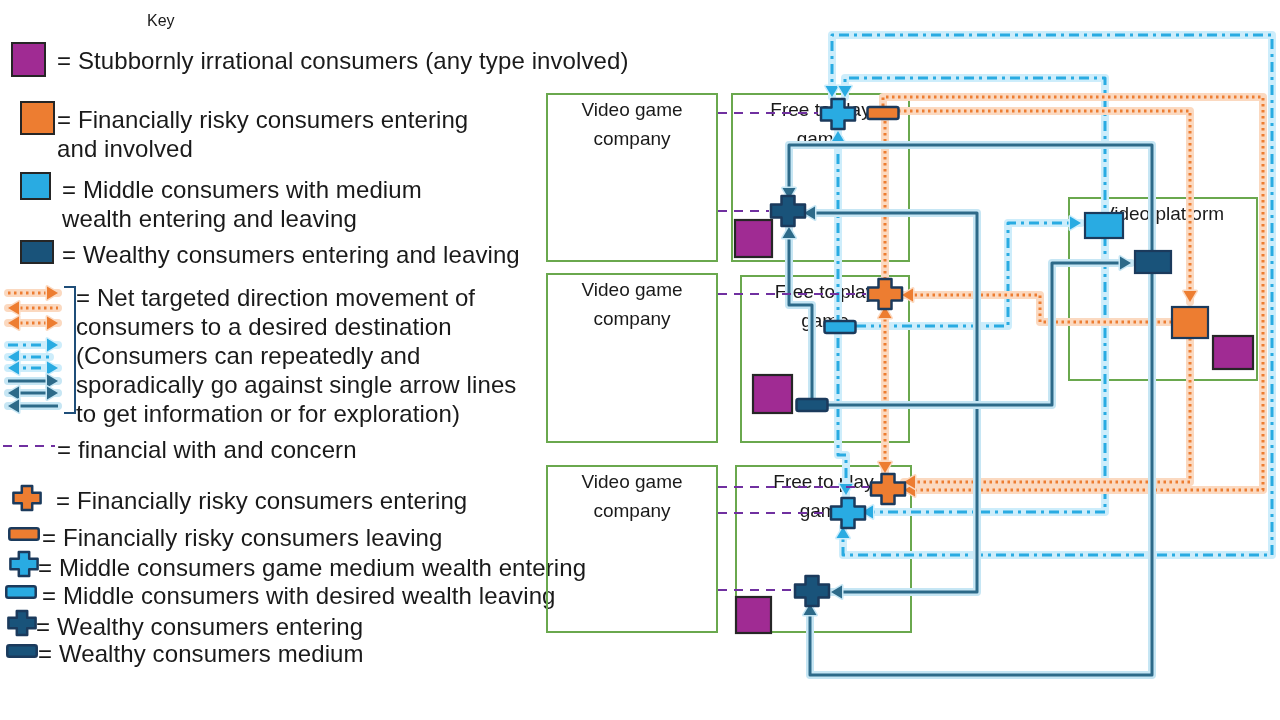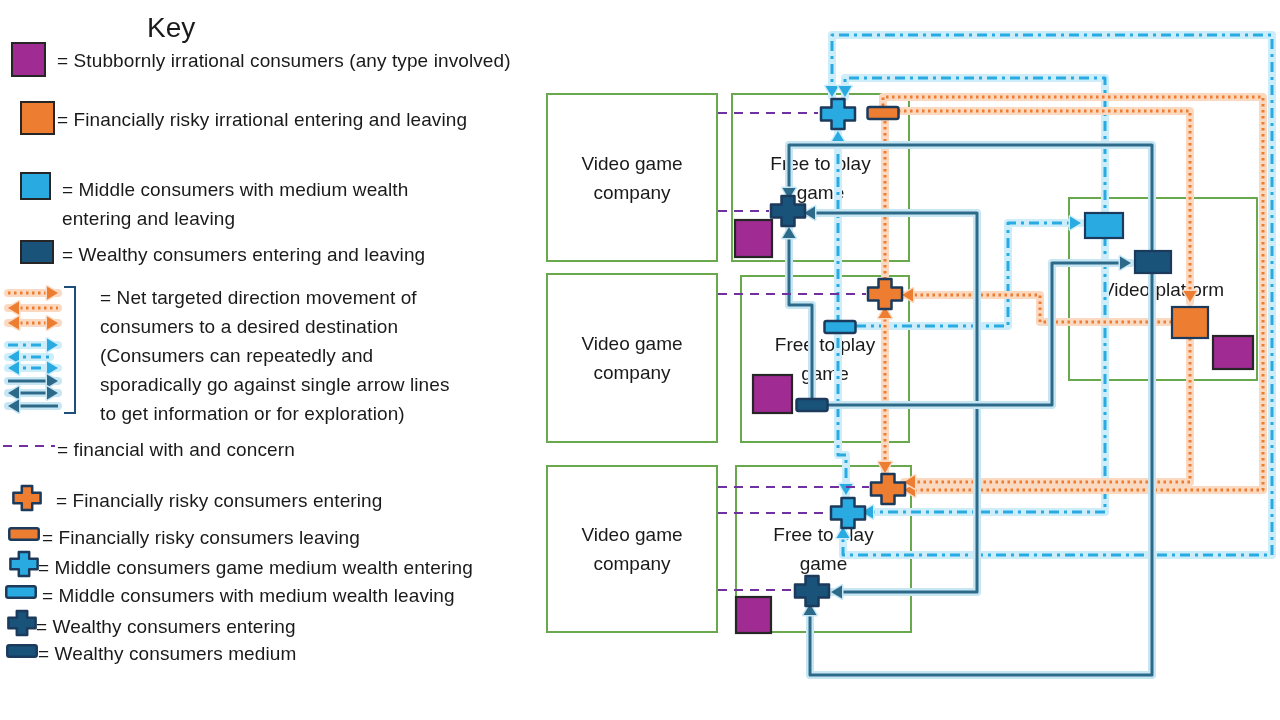--- a/index.html
+++ b/index.html
@@ -1,58 +1,58 @@
 <!DOCTYPE html>
 <html><head>
 <meta charset="utf-8">
 <style>
   html,body{margin:0;padding:0}
   body{width:1280px;height:720px;position:relative;overflow:hidden;background:#ffffff;
        color:#1a1a1a;font-family:"Liberation Sans",sans-serif}
-  .ktext{position:absolute;font-size:19px;line-height:29px;letter-spacing:.1px;white-space:pre-line}
-  .ktitle{position:absolute;font-size:28px}
+  .ktext{position:absolute;font-size:24px;line-height:29px;letter-spacing:.1px;white-space:pre-line}
+  .ktitle{position:absolute;font-size:16px}
   .sw{position:absolute;border:2px solid #262626;box-sizing:border-box}
   .bracket{position:absolute;width:12px;border:2.5px solid #1F4E79;border-left:none;box-sizing:border-box}
   .gbox{position:absolute;border:2px solid #6AA84E;box-sizing:border-box;
-        display:flex;align-items:center;justify-content:center;text-align:center}
+        display:flex;align-items:flex-start;justify-content:center;text-align:center}
   .blabel{font-size:19px;line-height:29px;white-space:pre-line}
   #diagram{position:absolute;left:0;top:0;pointer-events:none}
   #boxes{position:absolute;left:0;top:0;width:100%;height:100%}
 </style>
 </head>
 <body>
 
 <div>
   <div class="ktitle" style="left:147px;top:12px">Key</div>
 
   <span class="sw" style="left: 11px; top: 42px; width: 35px; height: 35px; background: rgb(160, 43, 147);"></span>
   <div class="ktext" style="left:57px;top:46px;width:600px">= Stubbornly irrational consumers (any type involved)</div>
 
   <span class="sw" style="left: 20px; top: 101px; width: 35px; height: 34px; background: rgb(237, 125, 49);"></span>
-  <div class="ktext" style="left:57px;top:105px;width:430px">= Financially risky irrational entering and leaving</div>
+  <div class="ktext" style="left:57px;top:105px;width:430px">= Financially risky consumers entering and involved</div>
 
   <span class="sw" style="left: 20px; top: 172px; width: 31px; height: 28px; background: rgb(41, 171, 226);"></span>
   <div class="ktext" style="left:62px;top:175px;width:395px">= Middle consumers with medium wealth entering and leaving</div>
 
   <span class="sw" style="left: 20px; top: 240px; width: 34px; height: 24px; background: rgb(25, 83, 122);"></span>
   <div class="ktext" style="left:62px;top:240px;width:520px">= Wealthy consumers entering and leaving</div>
 
   <div class="bracket" style="left:64px;top:286px;height:128px"></div>
-  <div class="ktext" style="left:100px;top:283px;width:450px">= Net targeted direction movement of
+  <div class="ktext" style="left:76px;top:283px;width:450px">= Net targeted direction movement of
 consumers to a desired destination
 (Consumers can repeatedly and
 sporadically go against single arrow lines
 to get information or for exploration)</div>
 
   <div class="ktext" style="left:57px;top:435px;width:400px">= financial with and concern</div>
 
   <div class="ktext" style="left:56px;top:486px;width:600px">= Financially risky consumers entering</div>
   <div class="ktext" style="left:42px;top:523px;width:600px">= Financially risky consumers leaving</div>
   <div class="ktext" style="left:38px;top:553px;width:600px">= Middle consumers game medium wealth entering</div>
-  <div class="ktext" style="left:42px;top:581px;width:600px">= Middle consumers with medium wealth leaving</div>
+  <div class="ktext" style="left:42px;top:581px;width:600px">= Middle consumers with desired wealth leaving</div>
   <div class="ktext" style="left:36px;top:612px;width:600px">= Wealthy consumers entering</div>
   <div class="ktext" style="left:38px;top:639px;width:600px">= Wealthy consumers medium</div>
 </div>
 
 <div id="boxes">
     <div class="gbox" style="left: 546px; top: 93px; width: 172px; height: 169px; border-color: rgb(106, 168, 78);">
       <div class="blabel">Video game
 company</div>
     </div>
     <div class="gbox" style="left: 546px; top: 273px; width: 172px; height: 170px; border-color: rgb(106, 168, 78);">

